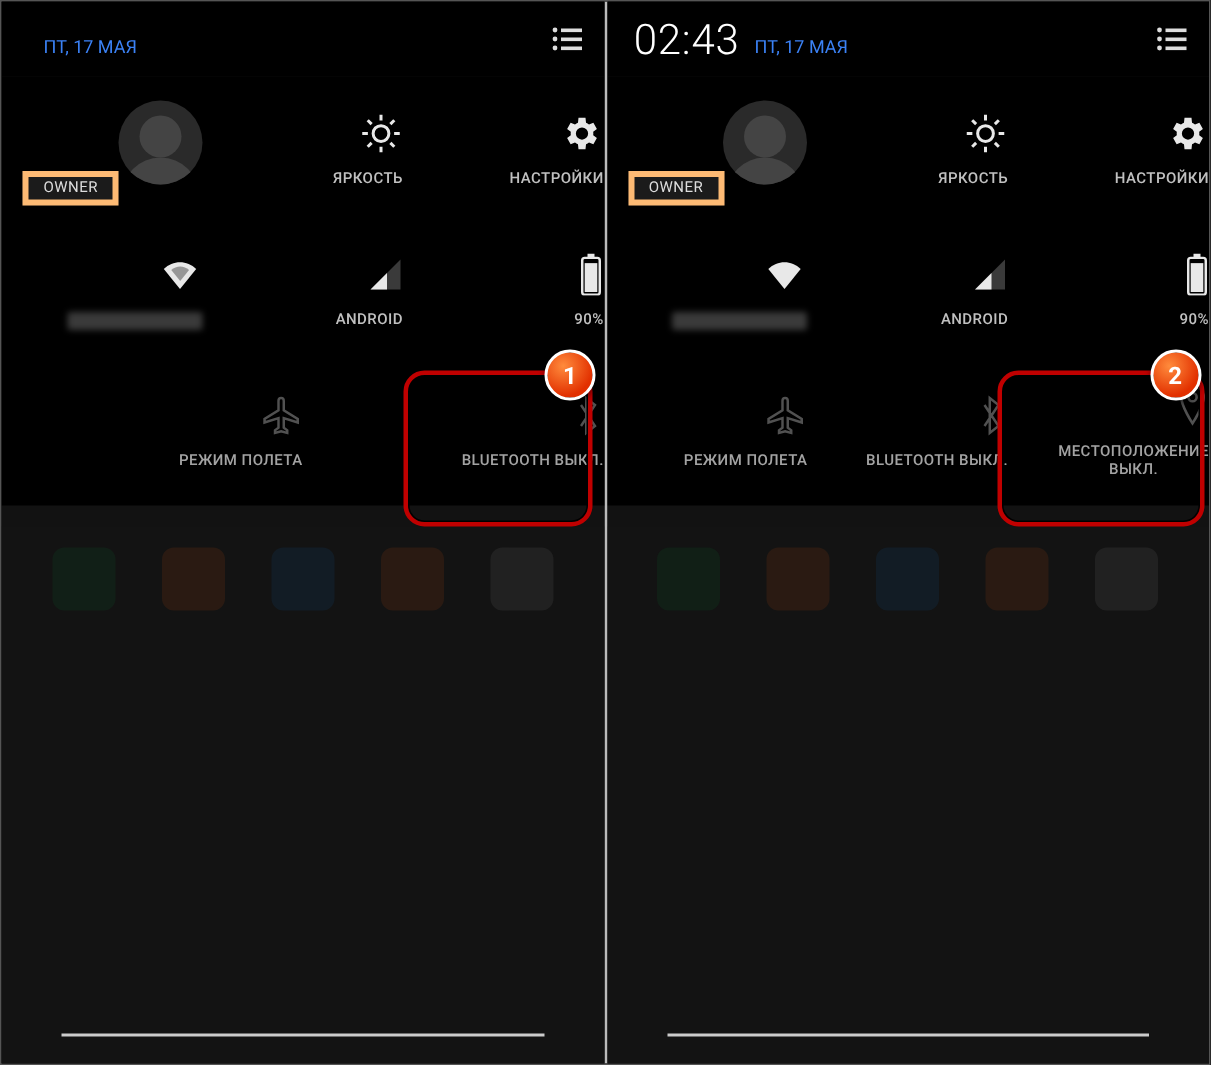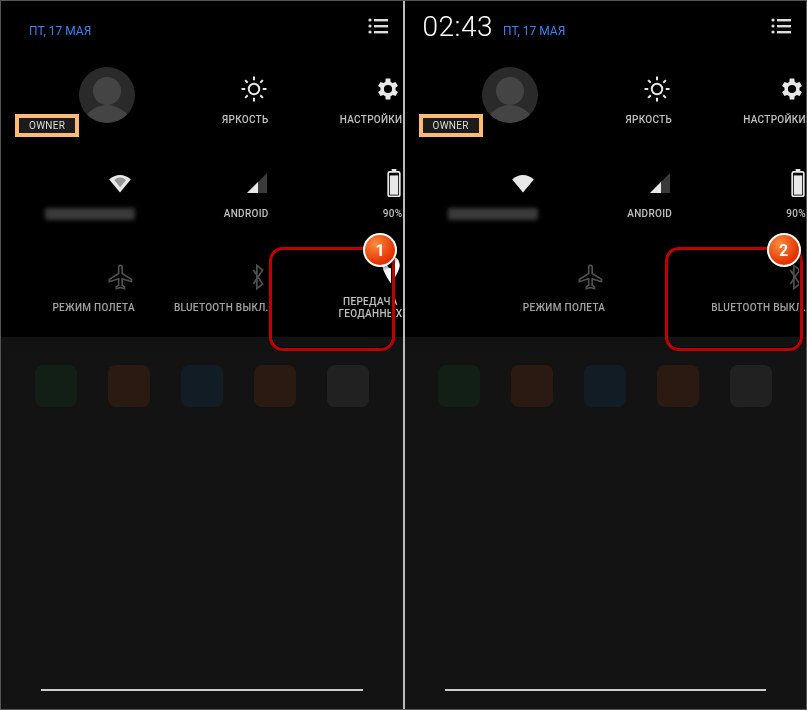--- a/index.html
+++ b/index.html
@@ -291,29 +291,20 @@
           </div>
           <div class="label">РЕЖИМ ПОЛЕТА</div>
         </div>
         <div class="qs-tile dim">
           <div class="icon-area">
             <svg width="22" height="28" viewBox="0 0 16 24">
                 <path fill="none" stroke="#e8e8e8" stroke-width="1.4" d="M4 6l8 12-5 4V2l5 4-8 12"></path>
               </svg>
           </div>
           <div class="label">BLUETOOTH ВЫКЛ.</div>
-        </div>
-        <div class="qs-tile">
-          <div class="icon-area">
-            <svg width="22" height="30" viewBox="0 0 16 24">
-                <path fill="#fff" d="M8 0a7 7 0 00-7 7c0 5.2 7 15 7 15s7-9.8 7-15A7 7 0 008 0zm0 9.8A2.8 2.8 0 1110.8 7 2.8 2.8 0 018 9.8z"></path>
-              </svg>
-          </div>
-          <div class="label" style="white-space:pre-line">ПЕРЕДАЧА
-ГЕОДАННЫХ</div>
         </div>
       </div>
     </div>
 
     <div class="home-bg"></div>
     <div class="home-row row1">
       <div class="app g"></div>
         <div class="app"></div>
         <div class="app b"></div>
         <div class="app"></div>
@@ -421,20 +412,30 @@
           <div class="label">РЕЖИМ ПОЛЕТА</div>
         </div>
         <div class="qs-tile dim">
           <div class="icon-area">
             <svg width="22" height="28" viewBox="0 0 16 24">
                 <path fill="none" stroke="#e8e8e8" stroke-width="1.4" d="M4 6l8 12-5 4V2l5 4-8 12"></path>
               </svg>
           </div>
           <div class="label">BLUETOOTH ВЫКЛ.</div>
         </div>
+        <div class="qs-tile dim">
+          <div class="icon-area">
+            <svg width="22" height="30" viewBox="0 0 16 24">
+                <path fill="none" stroke="#e8e8e8" stroke-width="1.4" d="M8 1a6 6 0 00-6 6c0 4.7 6 14 6 14s6-9.3 6-14A6 6 0 008 1z"></path>
+                <circle cx="8" cy="7" r="2.2" fill="none" stroke="#e8e8e8" stroke-width="1.4"></circle>
+              </svg>
+          </div>
+          <div class="label" style="white-space:pre-line">МЕСТОПОЛОЖЕНИЕ
+ВЫКЛ.</div>
+        </div>
       </div>
     </div>
 
     <div class="home-bg"></div>
     <div class="home-row row1">
       <div class="app g"></div>
         <div class="app"></div>
         <div class="app b"></div>
         <div class="app"></div>
         <div class="app w"></div>

